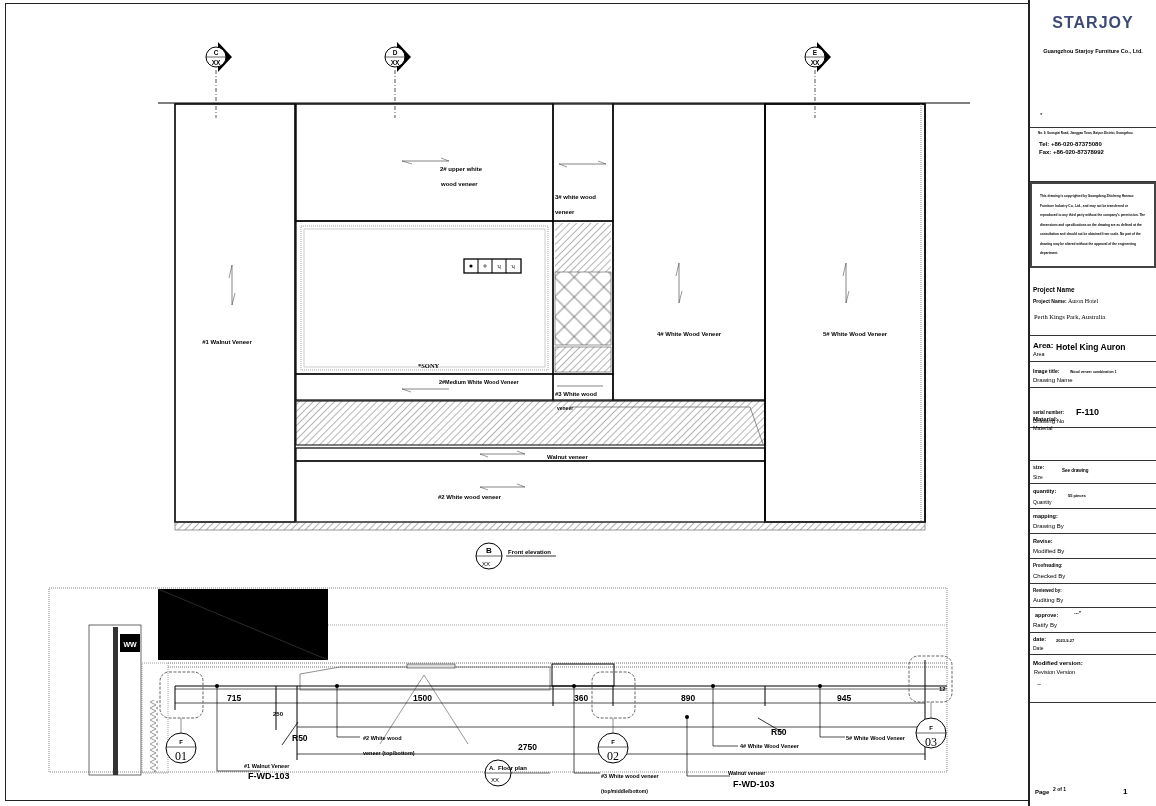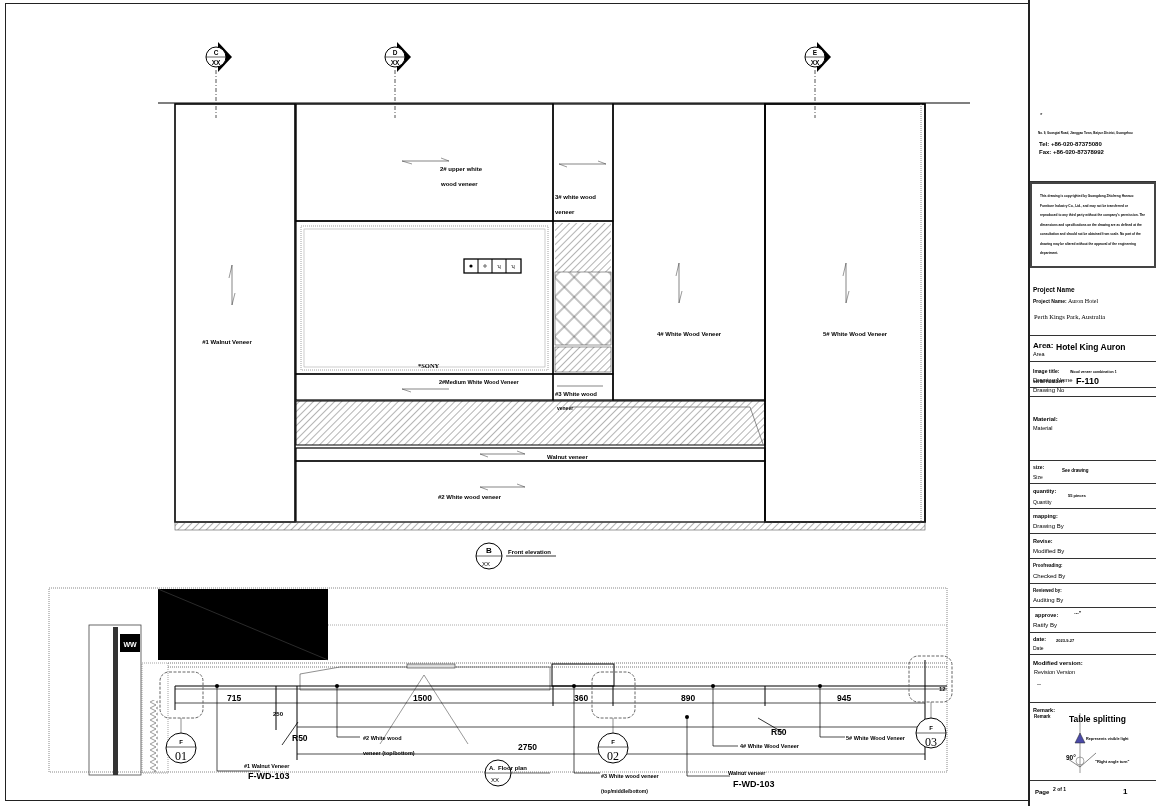--- a/index.html
+++ b/index.html
@@ -255,20 +255,24 @@
     <text x="601" y="778" font-size="5.5" font-weight="bold">#3 White wood veneer</text>
     <text x="601" y="793" font-size="5" font-weight="bold">(top/middle/bottom)</text>
     <text x="728" y="775" font-size="5.5" font-weight="bold">Walnut veneer</text>
     <text x="733" y="787" font-size="9" font-weight="bold">F-WD-103</text>
     <text x="740" y="748" font-size="5.5" font-weight="bold">4# White Wood Veneer</text>
     <text x="846" y="740" font-size="5.5" font-weight="bold">5# White Wood Veneer</text>
   </g>
 </svg>
 
 <div class="abs tb">
+  <div class="cell" style="top:0;height:128px;">
+    <div style="position:absolute;top:14px;left:0;width:100%;text-align:center;font-size:16px;font-weight:bold;color:#3c4a78;letter-spacing:1px;">STARJOY</div>
+    <div style="position:absolute;top:48px;left:0;width:100%;text-align:center;font-size:5.5px;font-weight:bold;">Guangzhou Starjoy Furniture Co., Ltd.</div>
+  </div>
   <div class="cell" style="top:128px;height:54px;">
     <div style="position:absolute;top:-16px;left:10px;font-size:6px;">*</div>
     <div style="position:absolute;top:3px;left:8px;font-size:3px;font-weight:bold;">No. 9, Guangtai Road, Jianggao Town, Baiyun District, Guangzhou</div>
     <div style="position:absolute;top:13px;left:9px;font-size:6px;font-weight:bold;">Tel: +86-020-87375080</div>
     <div style="position:absolute;top:21px;left:9px;font-size:6px;font-weight:bold;">Fax: +86-020-87378992</div>
   </div>
   <div class="cell" style="top:182px;height:86px;border:2px solid #444;">
     <div class="t5" style="position:absolute;top:8px;left:8px;right:8px;font-size:3.2px;line-height:9.5px;">This drawing is copyrighted by Guangdong Zhicheng Hannuo Furniture Industry Co., Ltd., and may not be transferred or reproduced to any third party without the company's permission. The dimensions and specifications on the drawing are as defined at the consultation and should not be obtained from scale. No part of the drawing may be altered without the approval of the engineering department.</div>
   </div>
   <div class="cell" style="top:268px;height:68px;">
@@ -282,21 +286,21 @@
   <div class="cell" style="top:336px;height:26px;text-align:center;">
     <span class="t8b" style="position:absolute;top:5px;left:3px;">Area:</span>
     <span style="position:absolute;top:6px;left:26px;font-size:8.5px;font-weight:bold;">Hotel King Auron</span>
     <span style="position:absolute;top:15px;left:3px;font-size:5.5px;">Area</span>
   </div>
   <div class="cell" style="top:362px;height:26px;">
     <span style="position:absolute;top:6px;left:3px;font-size:5px;font-weight:bold;">Image title:</span>
     <span style="position:absolute;top:8px;left:40px;font-size:3.5px;font-weight:bold;">Wood veneer combination 1</span>
     <span style="position:absolute;top:15px;left:3px;font-size:6px;">Drawing Name</span>
   </div>
-  <div class="cell" style="top:373px;height:24px;">
+  <div class="cell" style="top:404px;height:24px;">
     <span style="position:absolute;top:6px;left:3px;font-size:4.5px;font-weight:bold;">serial number:</span>
     <span style="position:absolute;top:3px;left:46px;font-size:9px;font-weight:bold;">F-110</span>
     <span style="position:absolute;top:14px;left:3px;font-size:6px;">Drawing No</span>
   </div>
   <div class="cell" style="top:412px;height:49px;">
     <span style="position:absolute;top:4px;left:3px;font-size:6px;font-weight:bold;">Material:</span>
     <span style="position:absolute;top:13px;left:3px;font-size:5.5px;">Material</span>
   </div>
   <div class="cell" style="top:461px;height:23px;">
     <span style="position:absolute;top:3px;left:3px;font-size:5px;font-weight:bold;">size:</span>
@@ -332,32 +336,18 @@
   <div class="cell" style="top:633px;height:22px;">
     <span style="position:absolute;top:3px;left:3px;font-size:5.5px;font-weight:bold;">date:</span>
     <span style="position:absolute;top:5px;left:26px;font-size:4px;font-weight:bold;">2023-9-27</span>
     <span style="position:absolute;top:12px;left:3px;font-size:5px;">Date</span>
   </div>
   <div class="cell" style="top:655px;height:48px;">
     <span style="position:absolute;top:5px;left:3px;font-size:6px;font-weight:bold;">Modified version:</span>
     <span style="position:absolute;top:14px;left:4px;font-size:5.5px;">Revision Version</span>
     <span style="position:absolute;top:26px;left:7px;font-size:6px;font-weight:bold;">--</span>
   </div>
-  <div class="cell" style="top:703px;height:78px;">
-    <span style="position:absolute;top:4px;left:3px;font-size:5.5px;font-weight:bold;">Remark:</span>
-    <span style="position:absolute;top:11px;left:4px;font-size:4.5px;font-weight:bold;">Remark</span>
-    <span style="position:absolute;top:11px;left:39px;font-size:8.5px;font-weight:bold;">Table splitting</span>
-    <svg style="position:absolute;left:38px;top:10px;" width="40" height="64">
-      <line x1="12" y1="0" x2="12" y2="60" stroke="#555" stroke-width="0.6"></line>
-      <path d="M12 20 L7 30 L17 30 Z" fill="#4a4aa8" stroke="#222" stroke-width="0.5"></path>
-      <path d="M0 46 L12 54 L28 40" fill="none" stroke="#333" stroke-width="0.6"></path>
-      <circle cx="12" cy="48" r="4" fill="none" stroke="#555" stroke-width="0.5"></circle>
-    </svg>
-    <span style="position:absolute;top:34px;left:56px;font-size:3.8px;font-weight:bold;">Represents visible light</span>
-    <span style="position:absolute;top:51px;left:36px;font-size:6.5px;font-weight:bold;">90°</span>
-    <span style="position:absolute;top:56px;left:65px;font-size:4px;font-weight:bold;">"Right angle turn"</span>
-  </div>
   <div class="cell" style="top:781px;height:25px;border-bottom:none;">
     <span style="position:absolute;top:8px;left:5px;font-size:6px;font-weight:bold;">Page</span>
     <span style="position:absolute;top:5px;left:23px;font-size:5px;font-weight:bold;">2 of 1</span>
     <span style="position:absolute;top:6px;left:93px;font-size:8px;font-weight:bold;">1</span>
   </div>
 </div>
 
 </body></html>

